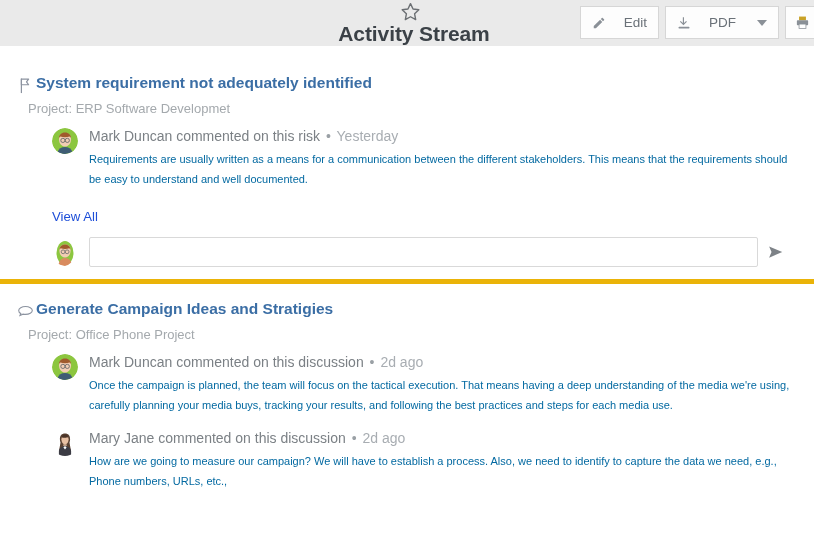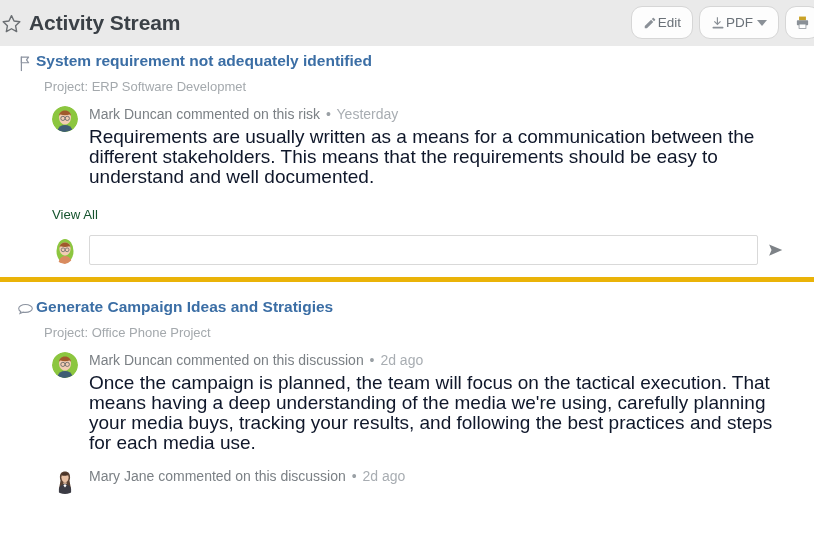--- a/index.html
+++ b/index.html
@@ -12,20 +12,22 @@
     -webkit-font-smoothing: antialiased;
   }
 
   
   .page-header {
     position: relative;
     height: 46px;
     background: #eaeaea;
     display: flex;
     align-items: center;
+    padding-left: 14px;
+    flex-direction: column;
   }
   .star-icon {
     width: 22px; height: 22px;
     flex: 0 0 22px;
     color: #6b6f73;
     margin-right: 7px;
     display: flex; align-items: center; justify-content: center;
   }
   .star-icon svg { width: 21px; height: 21px; display: block; }
   .page-title {
@@ -41,25 +43,25 @@
     position: absolute;
     right: -6px;
     top: 6px;
     display: flex;
     align-items: stretch;
     gap: 6px;
   }
   .tb-btn {
     background: #fdfdfd;
     border: 1px solid #d6d6d6;
-    border-radius: 11px;
+    border-radius: 0;
     height: 33px;
     display: flex;
     align-items: center;
-    gap: 1px;
+    gap: 18px;
     padding: 0 11px;
     font-size: 13.5px;
     color: #6a7178;
     white-space: nowrap;
     cursor: pointer;
   }
   .tb-btn .tb-label { line-height: 1; position: relative; top: 0px; }
   .tb-icon { display: flex; align-items: center; justify-content: center; }
   .tb-icon svg { display: block; }
   .caret {
@@ -67,21 +69,21 @@
     border-left: 5px solid transparent;
     border-right: 5px solid transparent;
     border-top: 6px solid #8a9097;
     margin-left: 3px;
   }
   .tb-print { padding: 0 9px; }
 
   
   .stream { background: #fff; }
   .activity {
-    padding: 5px 16px 0 14px;
+    padding: 27px 16px 0 14px;
     position: relative;
   }
   .activity + .activity { border-top: 5px solid #eab308; margin-top: 12px; padding-top: 15px; }
 
   .act-head { display: flex; align-items: flex-start; }
   .act-type-icon {
     flex: 0 0 22px;
     width: 22px;
     height: 20px;
     display: flex;
@@ -94,21 +96,21 @@
   .act-title {
     font-size: 15.5px;
     font-weight: bold;
     color: #3b6ea5;
     line-height: 20px;
     cursor: pointer;
   }
   .act-project {
     font-size: 13px;
     color: #a4a9ad;
-    margin: 6px 0 0 30px;
+    margin: 6px 0 0 14px;
     line-height: 16px;
   }
 
   .comments { margin: 10px 0 0 38px; }
   .comment { display: flex; align-items: flex-start; margin-bottom: 4px; }
   .comment + .comment { margin-top: 14px; justify-content: flex-end; }
 
   .avatar {
     flex: 0 0 26px;
     width: 26px; height: 26px;
@@ -123,29 +125,29 @@
   .c-meta {
     font-size: 14px;
     color: #7b8085;
     line-height: 19px;
     margin-bottom: 3px;
   }
   .c-meta .c-author { color: #7b8085; }
   .c-meta .c-dot { color: #9aa0a5; padding: 0 2px; }
   .c-meta .c-time { color: #a8adb2; }
   .c-text {
-    font-size: 19px;
-    color: #0f172a;
+    font-size: 11px;
+    color: #0369a1;
     line-height: 20px;
   }
   .c-text p + p { margin-top: 17px; }
 
   .view-all {
     font-size: 13.2px;
-    color: #14532d;
+    color: #1d4ed8;
     margin: 16px 0 0 38px;
     display: inline-block;
     cursor: pointer;
   }
 
   .reply-row {
     display: flex;
     align-items: center;
     margin: 12px 0 0 38px;
     padding-right: 6px;
@@ -327,19 +329,20 @@
           </svg>
         </span>
         <div class="c-body">
           <div class="c-meta">
             <span class="c-author">Mary Jane</span>
             <span>commented on this discussion</span>
             <span class="c-dot">•</span>
             <span class="c-time">2d ago</span>
           </div>
           <div class="c-text">
+            <p>How are we going to measure our campaign? We will have to establish a process. Also, we need to identify to capture the data we need, e.g., Phone numbers, URLs, etc.,</p>
           </div>
         </div>
       </div>
     </div>
   </div>
 
 </div>
 
 </body></html>

